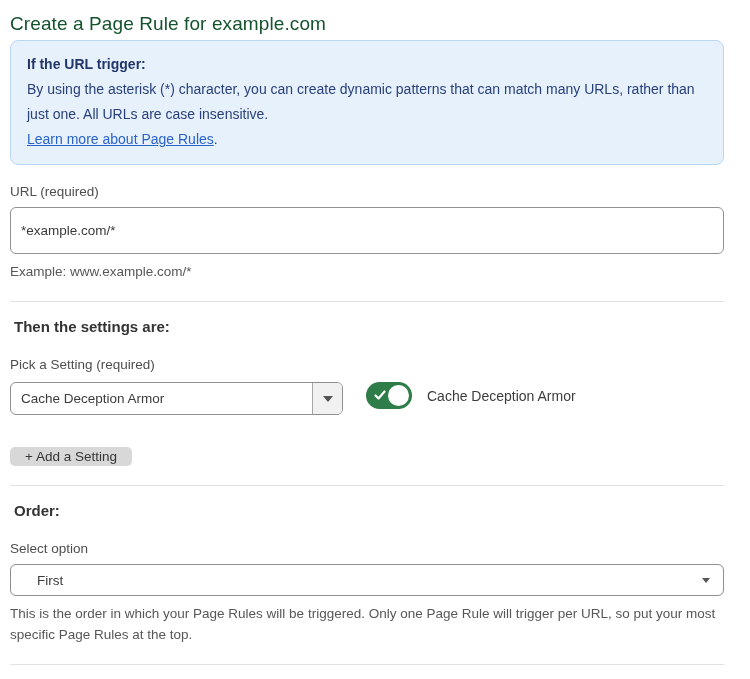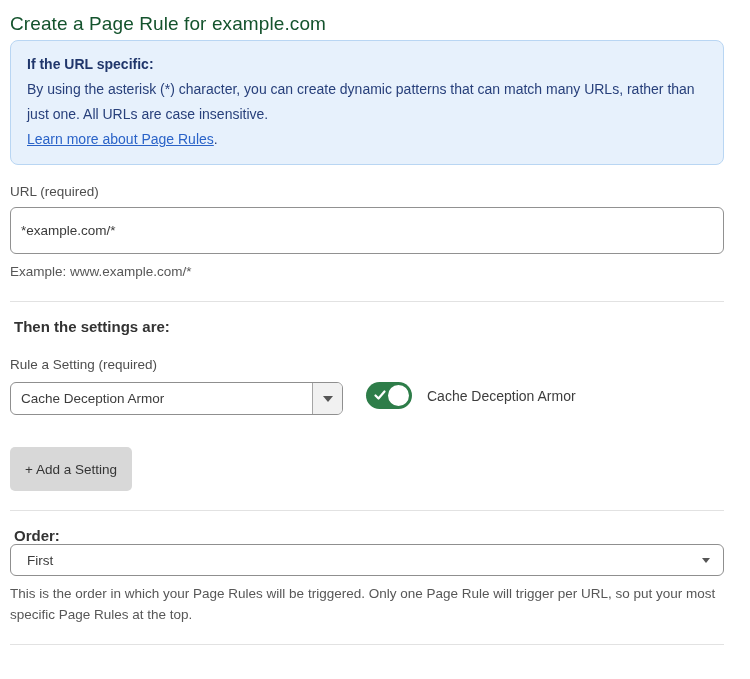--- a/index.html
+++ b/index.html
@@ -155,35 +155,35 @@
   }
 
   
   .gray-btn {
     background: #d8d8d8;
     color: #353535;
     border: none;
     border-radius: 5px;
     font-family: "Liberation Sans", sans-serif;
     font-size: 13.5px;
-    height: 44px;
+    height: 19px;
     padding: 0 15px;
     cursor: pointer;
   }
   .add-setting-btn { margin-top: 32px; }
 
   .order-select {
     display: flex;
     align-items: center;
     justify-content: space-between;
     width: 100%;
     height: 32px;
     border: 1px solid #8f8f8f;
     border-radius: 6px;
-    padding: 0 13px 0 16px;
+    padding: 0 13px 0 26px;
     font-size: 13.5px;
     color: #3c3c3c;
     background: #ffffff;
     cursor: pointer;
   }
   .order-select .caret-down {
     border-left-width: 4.5px;
     border-right-width: 4.5px;
     border-top-width: 5.5px;
   }
@@ -194,36 +194,36 @@
   .order-label { margin-top: 22px; }
 </style>
 </head>
 <body>
 
 <div class="page">
 
   <h1 class="page-title">Create a Page Rule for example.com</h1>
 
   <div class="info-box">
-    <div class="info-heading">If the URL specific:</div>
+    <div class="info-heading">If the URL trigger:</div>
     <div class="info-body">By using the asterisk (*) character, you can create dynamic patterns that can match many URLs, rather than just one. All URLs are case insensitive.</div>
     <div class="info-link-line"><a href="#">Learn more about Page Rules</a><span>.</span></div>
   </div>
 
   <div class="field url-field">
     <label class="field-label">URL (required)</label>
     <input class="text-input" type="text" value="*example.com/*" style="">
     <div class="helper-text">Example: www.example.com/*</div>
   </div>
 
   <hr class="divider">
 
   <h2 class="section-heading">Then the settings are:</h2>
 
-  <label class="field-label pick-label">Rule a Setting (required)</label>
+  <label class="field-label pick-label">Pick a Setting (required)</label>
 
   <div class="setting-row">
     <div class="setting-dropdown">
       <span class="dd-value">Cache Deception Armor</span>
       <span class="dd-arrow-btn">
         <span class="caret-down"></span>
       </span>
     </div>
 
     <div class="toggle-wrap">
@@ -236,20 +236,21 @@
       <span class="toggle-label">Cache Deception Armor</span>
     </div>
   </div>
 
   <button class="gray-btn add-setting-btn">+ Add a Setting</button>
 
   <hr class="divider">
 
   <h2 class="section-heading">Order:</h2>
 
+  <label class="field-label order-label">Select option</label>
 
   <div class="order-select">
     <span>First</span>
     <span class="caret-down"></span>
   </div>
 
   <p class="helper-text">This is the order in which your Page Rules will be triggered. Only one Page Rule will trigger per URL, so put your most specific Page Rules at the top.</p>
 
   <hr class="divider">
 

